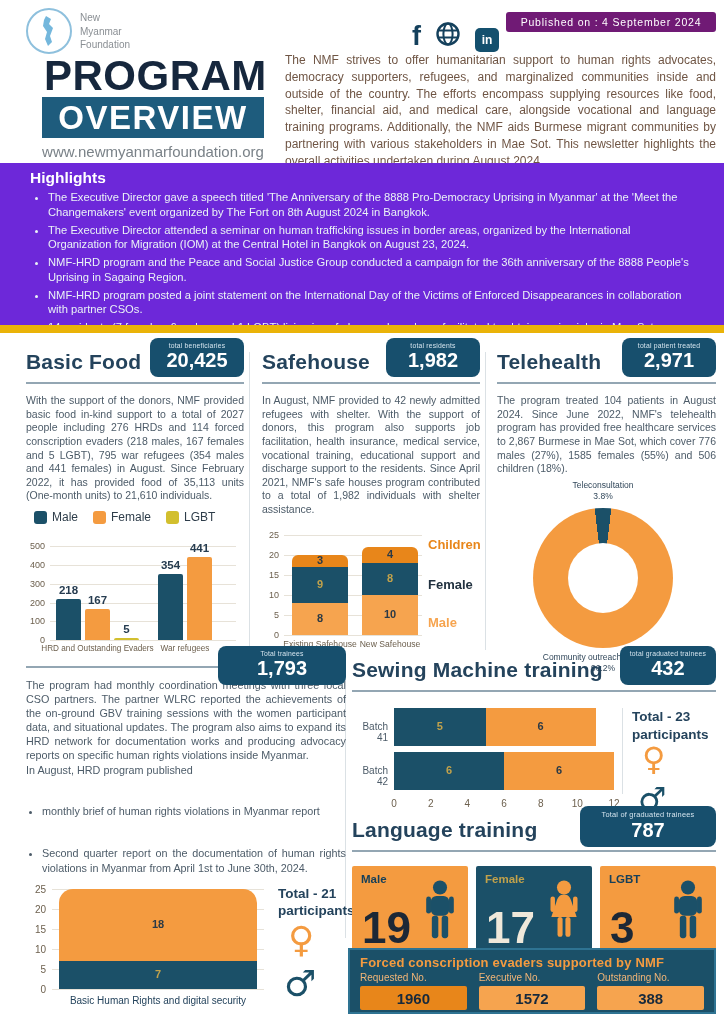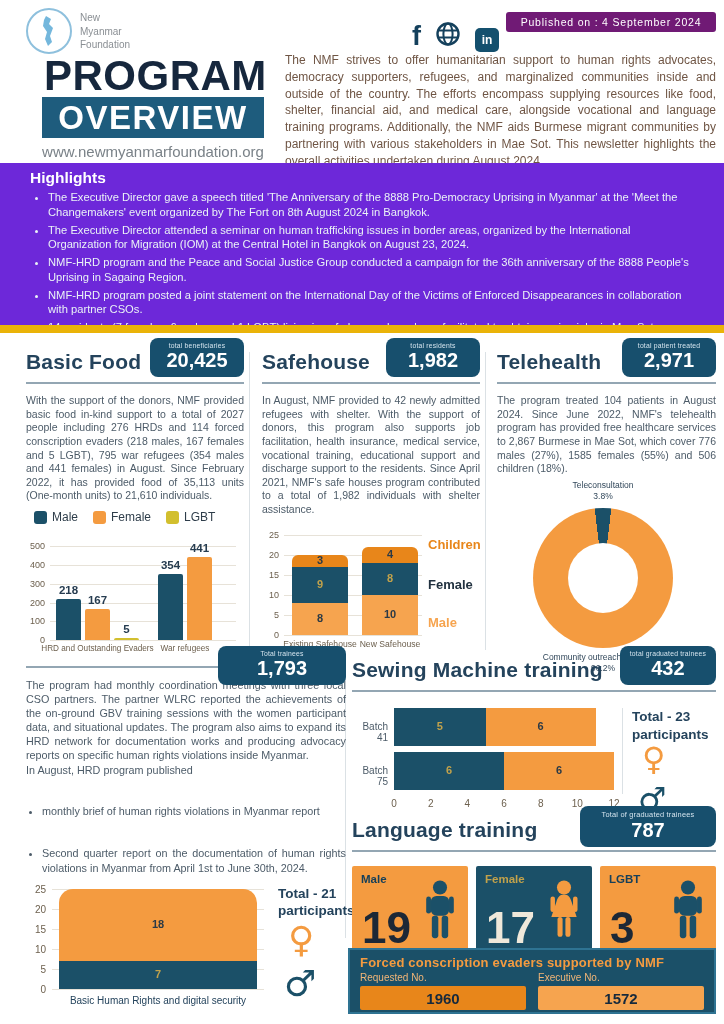--- a/index.html
+++ b/index.html
@@ -307,21 +307,21 @@
         <div class="lbl">total graduated trainees</div>
         <div class="val">432</div>
       </div>
     </div>
     <div class="chart" style="height:112px; margin-top:16px;">
         <div class="batch-lb" style="left: 0px; top: 13px; width: 36px;">Batch 41</div>
         <div class="seg" style="left: 42px; top: 0px; width: 91.6667px; height: 38px; background: rgb(27, 80, 104);"></div>
         <div class="seg-val" style="left: 42px; top: 12px; width: 91.6667px; color: rgb(194, 162, 75);">5</div>
         <div class="seg" style="left: 133.667px; top: 0px; width: 110px; height: 38px; background: rgb(244, 155, 64);"></div>
         <div class="seg-val" style="left: 133.667px; top: 12px; width: 110px; color: rgb(43, 58, 70);">6</div>
-        <div class="batch-lb" style="left: 0px; top: 57px; width: 36px;">Batch 75</div>
+        <div class="batch-lb" style="left: 0px; top: 57px; width: 36px;">Batch 42</div>
         <div class="seg" style="left: 42px; top: 44px; width: 110px; height: 38px; background: rgb(27, 80, 104);"></div>
         <div class="seg-val" style="left: 42px; top: 56px; width: 110px; color: rgb(194, 162, 75);">6</div>
         <div class="seg" style="left: 152px; top: 44px; width: 110px; height: 38px; background: rgb(244, 155, 64);"></div>
         <div class="seg-val" style="left: 152px; top: 56px; width: 110px; color: rgb(43, 58, 70);">6</div>
         <div class="xtick" style="left: 32px; top: 90px; width: 20px;">0</div>
         <div class="xtick" style="left: 68.6667px; top: 90px; width: 20px;">2</div>
         <div class="xtick" style="left: 105.333px; top: 90px; width: 20px;">4</div>
         <div class="xtick" style="left: 142px; top: 90px; width: 20px;">6</div>
         <div class="xtick" style="left: 178.667px; top: 90px; width: 20px;">8</div>
         <div class="xtick" style="left: 215.333px; top: 90px; width: 20px;">10</div>
@@ -385,16 +385,20 @@
     <div class="consc-title">Forced conscription evaders supported by NMF</div>
     <div class="consc-cols">
       <div class="consc-col">
         <div class="consc-lbl">Requested No.</div>
         <div class="consc-box box-dark">1960</div>
       </div>
       <div class="consc-col">
         <div class="consc-lbl">Executive No.</div>
         <div class="consc-box box-light">1572</div>
       </div>
+      <div class="consc-col">
+        <div class="consc-lbl">Outstanding No.</div>
+        <div class="consc-box box-light">388</div>
+      </div>
     </div>
   </div>
 
 </div>
 
 </body></html>

